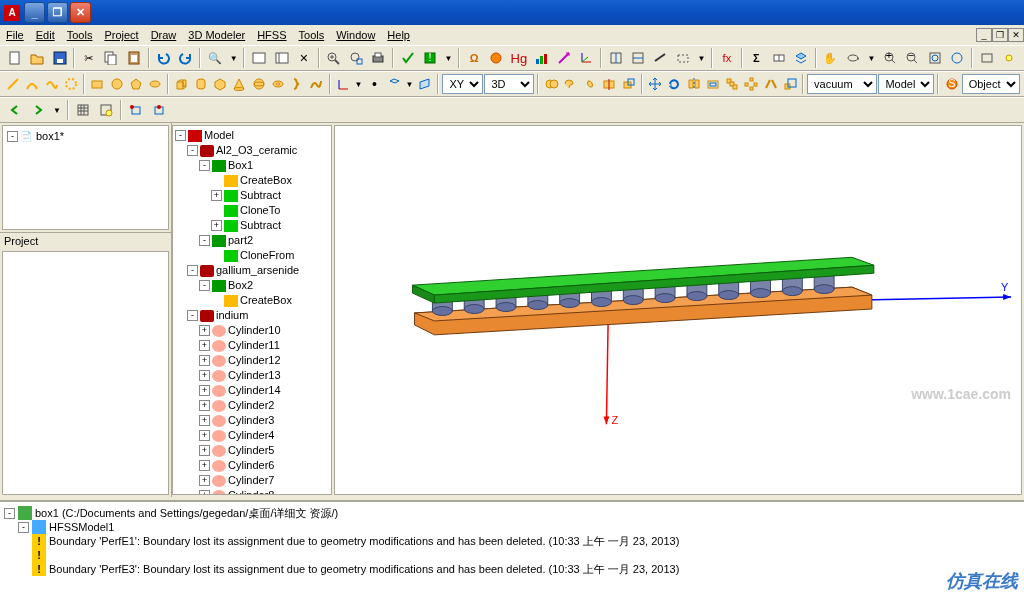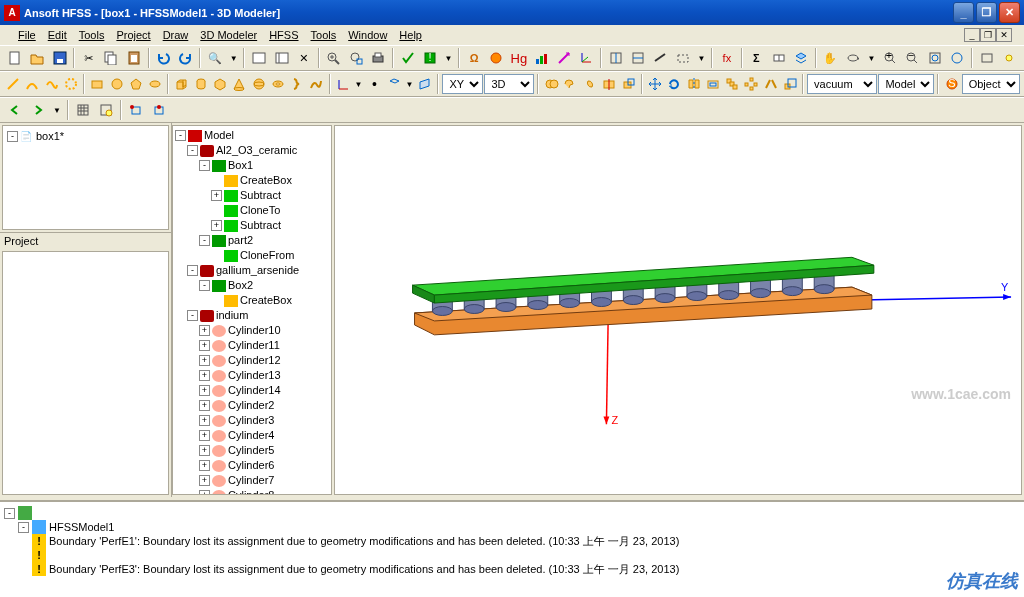--- a/index.html
+++ b/index.html
@@ -5,21 +5,21 @@
 * { margin:0; padding:0; box-sizing:border-box; font-family:"宋体",SimSun,Arial,sans-serif; font-size:11px; }
 body { background:#ece9d8; width:1024px; height:597px; overflow:hidden; position:relative; }
 
 .titlebar { height:25px; background:linear-gradient(to bottom,#1561d0 0%,#0a50c0 50%,#0846b0 100%); display:flex; align-items:center; color:#fff; padding:0 4px; }
 .titlebar .app-icon { width:16px; height:16px; background:#c00; margin-right:4px; display:inline-flex; align-items:center; justify-content:center; color:#fff; font-weight:bold; font-size:10px; }
 .titlebar .title { flex:1; font-weight:bold; }
 .winbtns { display:flex; gap:2px; }
 .winbtn { width:21px; height:21px; background:linear-gradient(to bottom,#7ba7e0,#2a5fb0); border:1px solid #1a4a90; border-radius:3px; display:flex; align-items:center; justify-content:center; color:#fff; font-weight:bold; cursor:pointer; }
 .winbtn.close { background:linear-gradient(to bottom,#f08070,#d04020); border-color:#a03010; }
 
-.menubar { height:20px; background:#ece9d8; display:flex; align-items:center; padding:0 12px; }
+.menubar { height:20px; background:#ece9d8; display:flex; align-items:center; padding:0 0; }
 .menubar span { padding:2px 6px; cursor:pointer; }
 .menubar span u { text-decoration:underline; }
 .menubar .mdi-btns { margin-left:auto; display:flex; gap:0; }
 .menubar .mdi-btns .mb { width:16px; height:14px; border:1px solid #888; background:#ece9d8; font-size:9px; display:flex; align-items:center; justify-content:center; cursor:pointer; }
 
 .toolbar { height:26px; background:#ece9d8; border-top:1px solid #fff; border-bottom:1px solid #aca899; display:flex; align-items:center; padding:0 4px; gap:1px; }
 .tbtn { width:22px; height:22px; display:flex; align-items:center; justify-content:center; cursor:pointer; border:1px solid transparent; }
 .tsep { width:2px; height:20px; border-left:1px solid #aca899; border-right:1px solid #fff; margin:0 2px; }
 .tsel { height:20px; border:1px solid #7f9db9; background:#fff; font-size:11px; padding:0 2px; }
 .tdrop { width:14px; text-align:center; cursor:pointer; font-size:8px; }
@@ -59,21 +59,20 @@
 .watermark-img { position:absolute; right:10px; top:260px; font-size:14px; color:#ccc; font-weight:bold; }
 .watermark-bot { position:absolute; right:6px; bottom:4px; font-size:18px; color:#3a7acb; font-style:italic; font-weight:bold; }
 
 svg.icon { overflow:visible; }
 </style>
 </head>
 <body>
 
 <div class="titlebar">
   <span class="app-icon">A</span>
-  <span class="title">Ansoft HFSS - [box1 - HFSSModel1 - 3D Modeler]</span>
   <div class="winbtns">
     <div class="winbtn">_</div>
     <div class="winbtn">❐</div>
     <div class="winbtn close">✕</div>
   </div>
 </div>
 
 <div class="menubar">
   <span><u>File</u></span>
   <span><u>Edit</u></span>
@@ -780,20 +779,21 @@
     </svg>
     <div class="watermark-img">www.1cae.com</div>
   </div>
 </div>
 
 <div class="bottom-panel">
   <div class="msg-tree">
     <div class="msg-item" style="--d:0">
       <span class="exp">-</span>
       <span class="mico mico-doc"></span>
+      <span>box1 (C:/Documents and Settings/gegedan/桌面/详细文 资源/)</span>
     </div>
     <div class="msg-item" style="--d:1">
       <span class="exp">-</span>
       <span class="mico mico-des"></span>
       <span>HFSSModel1</span>
     </div>
     <div class="msg-item" style="--d:2">
       <span class="mico mico-warn">!</span>
       <span>Boundary 'PerfE1': Boundary lost its assignment due to geometry modifications and has been deleted. (10:33 上午  一月 23, 2013)</span>
     </div>

